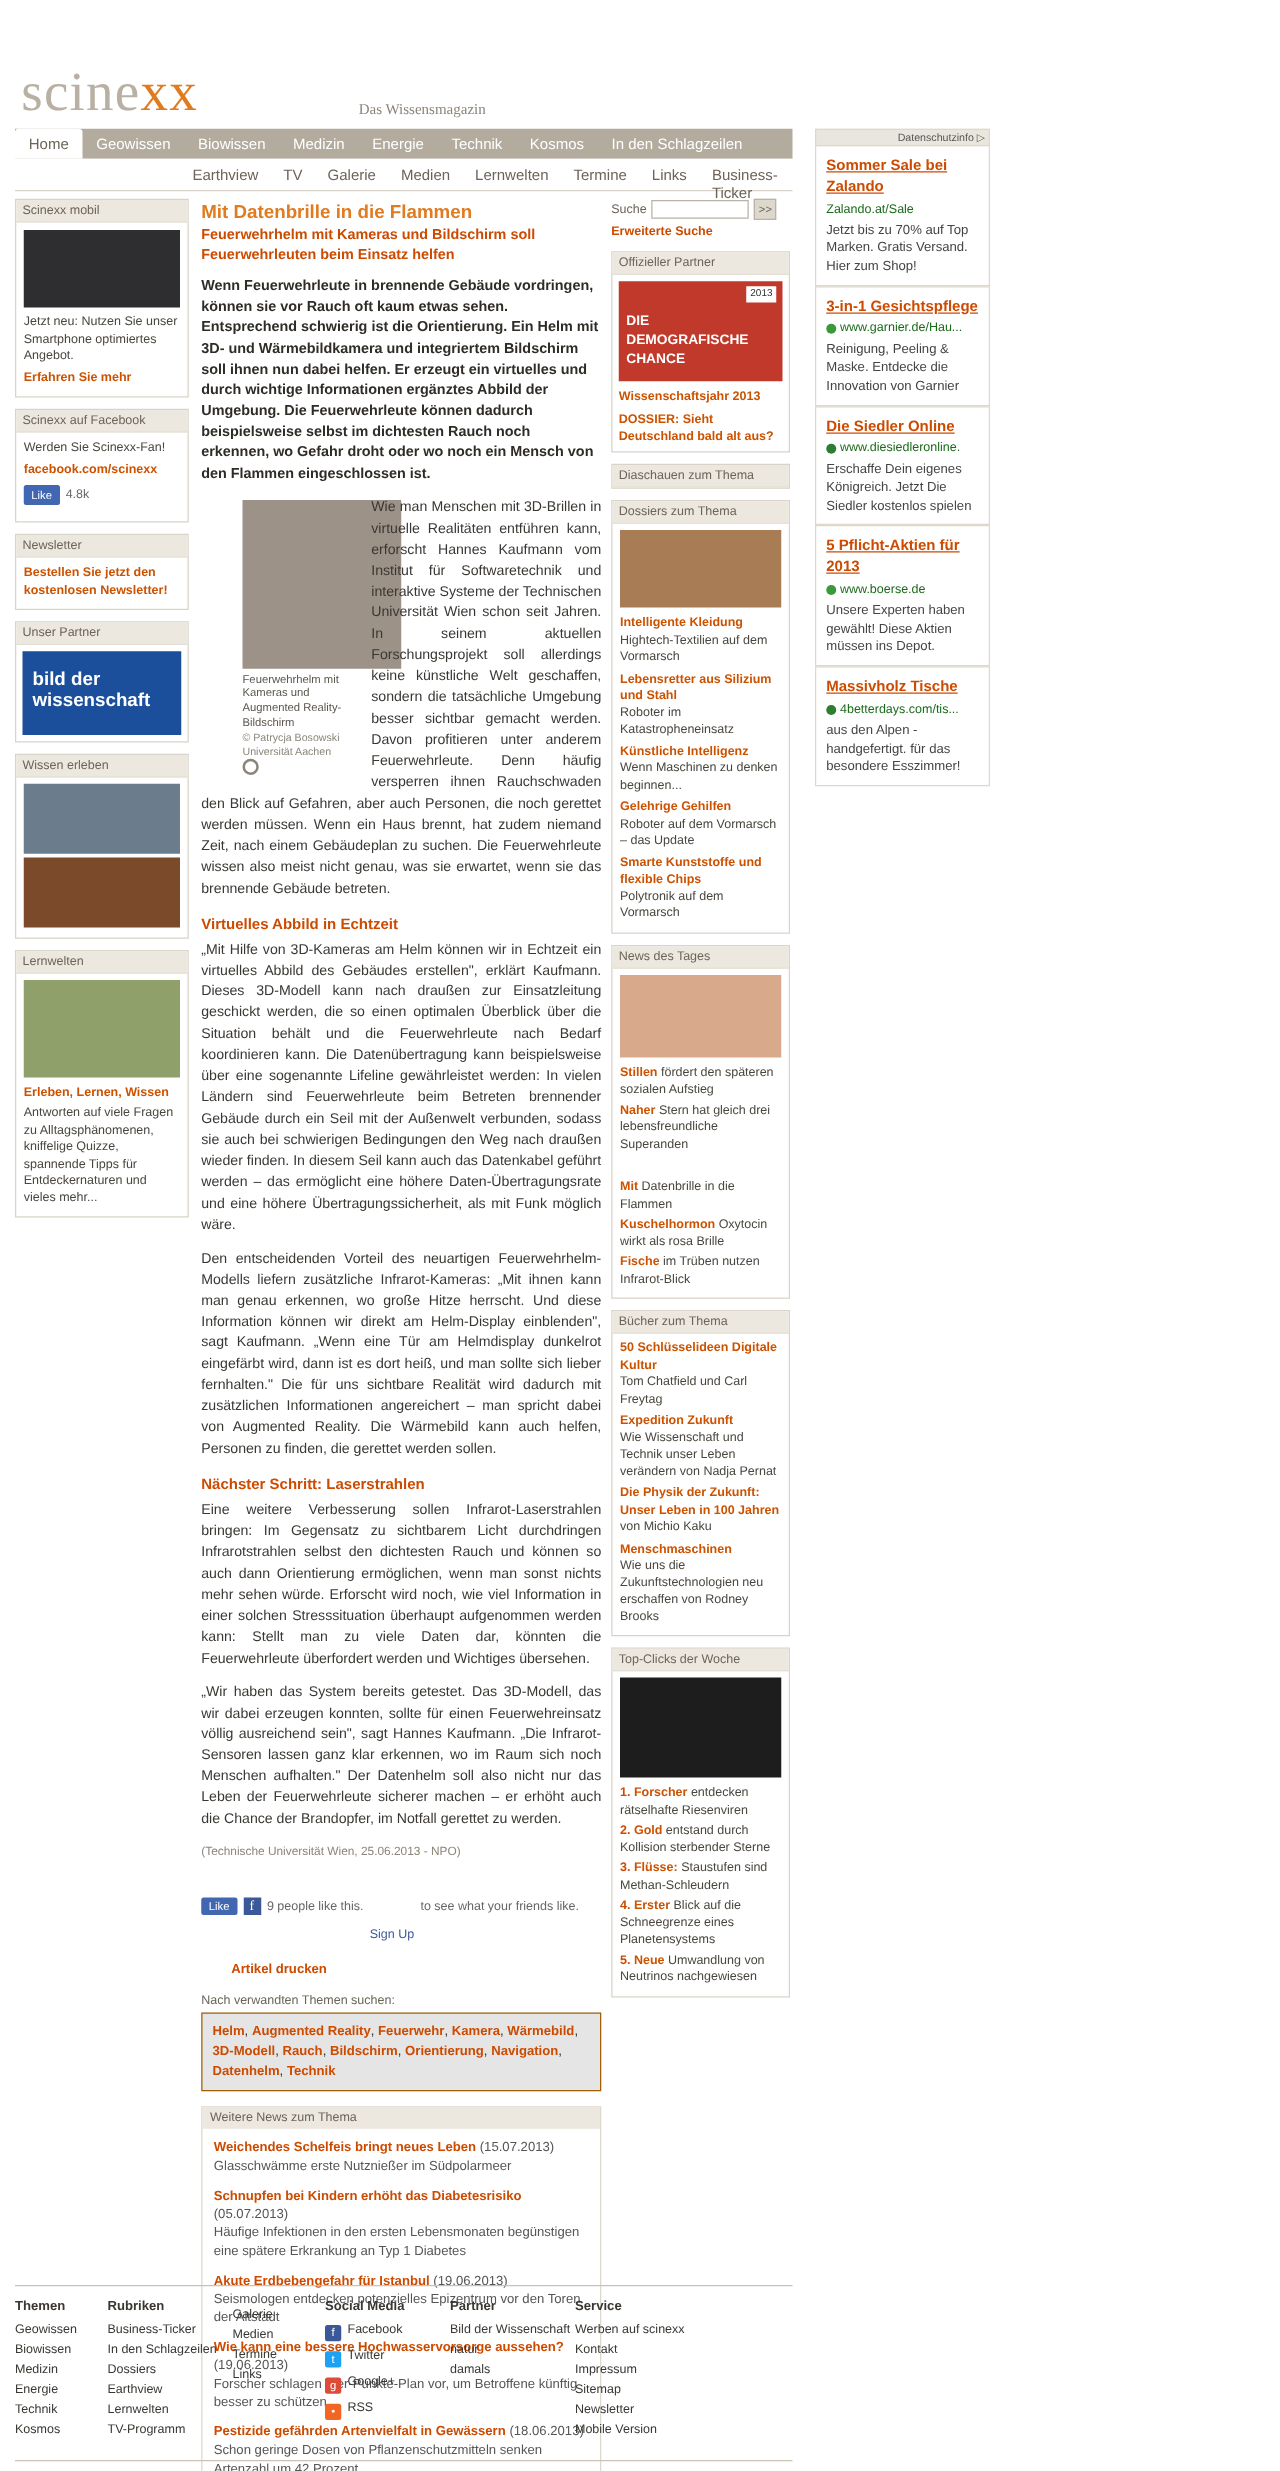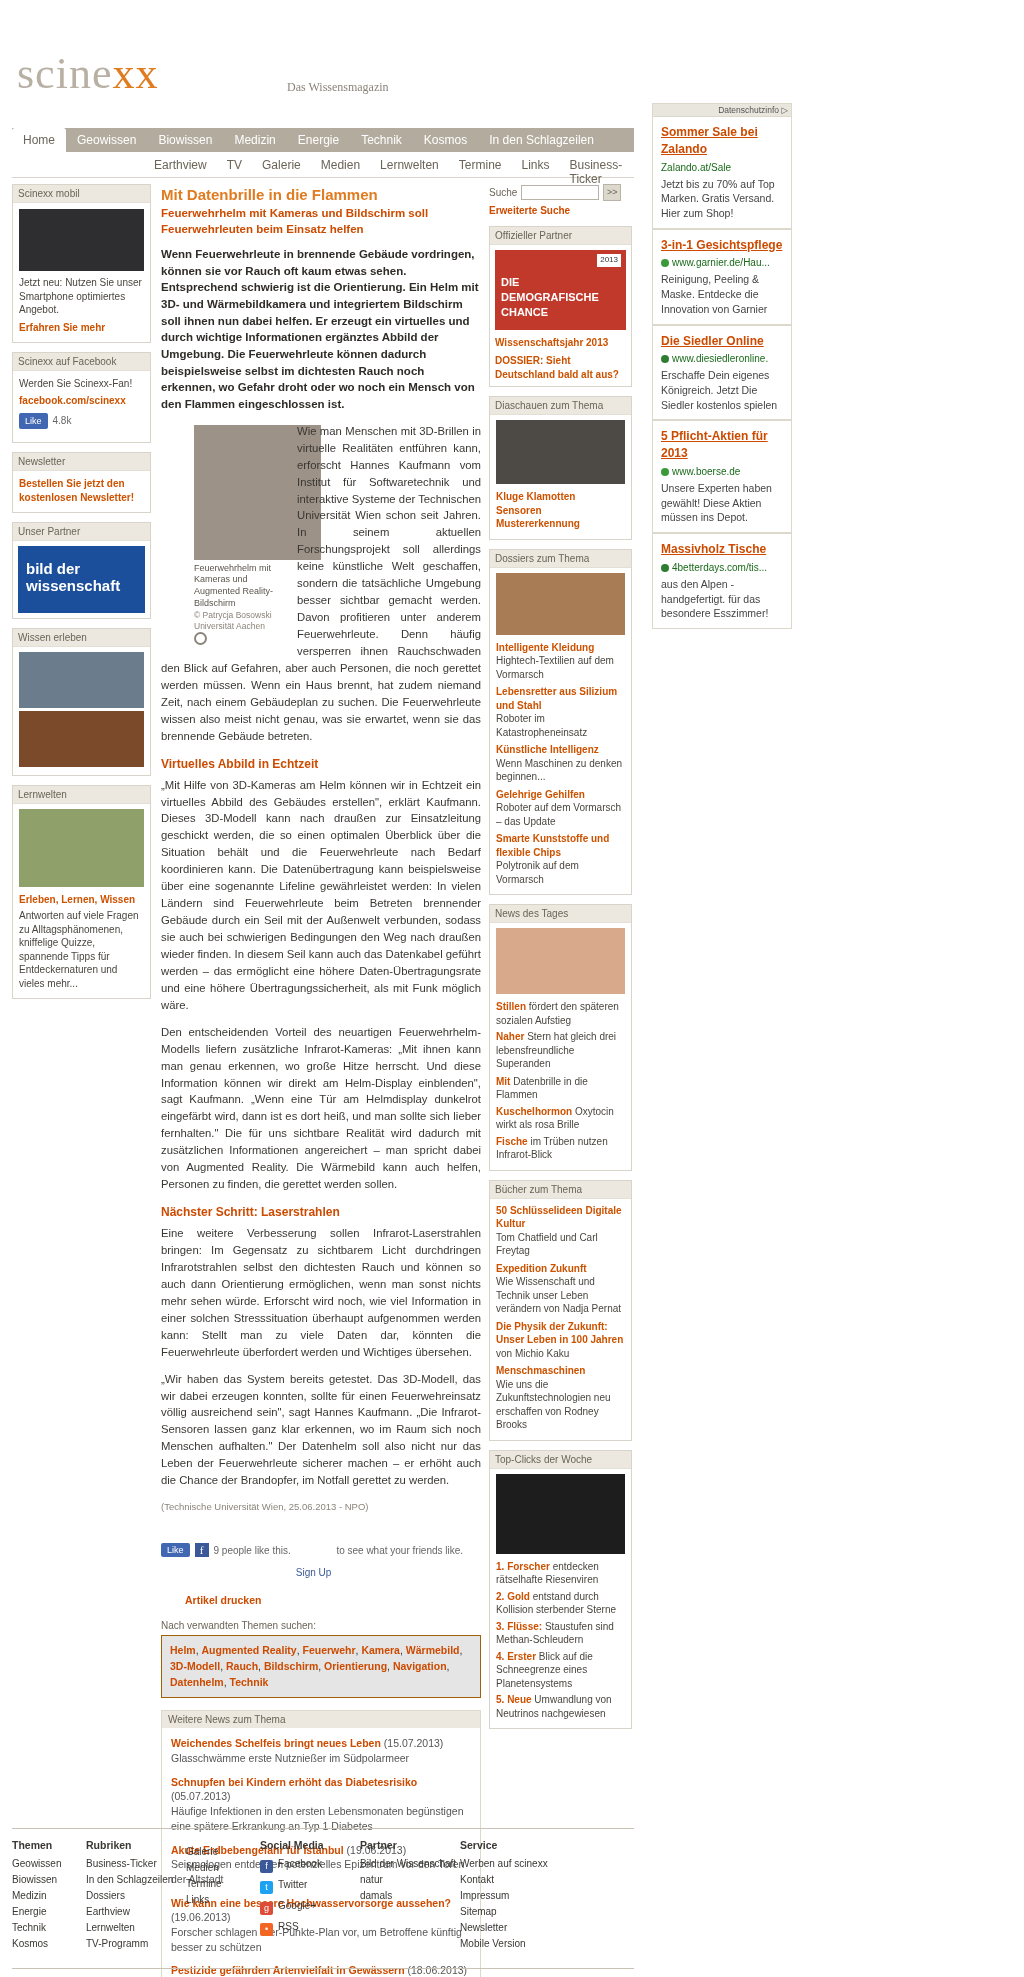--- a/index.html
+++ b/index.html
@@ -10,21 +10,21 @@
     font-family:"Liberation Sans", sans-serif;
     font-size:11px; color:#333;
   }
   a { text-decoration:none; }
 
   .page { position:relative; width:1024px; height:1977px; }
 
   .wrap { position:absolute; left:12px; top:0; width:622px; }
 
   
-  .logo-bar { height:128px; background:#ffffff; position:relative; }
+  .logo-bar { height:103px; background:#ffffff; position:relative; }
   .logo { position:absolute; left:5px; top:48px; font-size:44px; letter-spacing:1px; color:#b8b0a3; font-family:"Liberation Serif", serif; }
   .logo .xx { color:#e07b1f; }
   .logo-sub { position:absolute; left:275px; top:80px; font-size:12px; color:#8b8479; font-family:"Liberation Serif", serif; }
 
   
   .nav1 { height:24px; background:#b3ab9e; position:relative; }
   .nav1 ul, .nav2 ul { list-style:none; margin:0; padding:0; display:flex; }
   .nav1 li { padding:5px 11px; font-size:12px; color:#ffffff; }
   .nav1 li.active { background:#ffffff; color:#6b6457; border-top-left-radius:3px; border-top-right-radius:3px; }
   .nav2 { height:26px; background:#ffffff; border-bottom:1px solid #d9d4c9; position:relative; }
@@ -311,26 +311,20 @@
               <div style="font-size:11px;font-weight:bold;margin-top:18px">DIE DEMOGRAFISCHE</div>
               <div style="font-size:11px;font-weight:bold">CHANCE</div>
             </div>
             <a class="bold rust" style="display:block;margin-top:6px">Wissenschaftsjahr 2013</a>
             <a class="bold rust" style="display:block;margin-top:5px">DOSSIER: Sieht Deutschland bald alt aus?</a>
           </div>
         </div>
 
         <div class="box">
           <div class="box-h">Diaschauen zum Thema</div>
-          <div class="box-b" style="padding:5px 6px 8px 6px">
-            <span class="ph" style="height:64px;background:#4d4a45;"></span>
-            <a class="bold rust" style="display:block;margin-top:6px">Kluge Klamotten</a>
-            <a class="bold rust" style="display:block">Sensoren</a>
-            <a class="bold rust" style="display:block">Mustererkennung</a>
-          </div>
         </div>
 
         <div class="box">
           <div class="box-h">Dossiers zum Thema</div>
           <div class="box-b" style="padding:5px 6px 8px 6px">
             <span class="ph" style="height:62px;background:#a87c54;"></span>
             <div style="margin-top:6px">
               <a class="bold rust" style="display:block">Intelligente Kleidung</a>
               <div>Hightech-Textilien auf dem Vormarsch</div>
               <a class="bold rust" style="display:block;margin-top:4px">Lebensretter aus Silizium und Stahl</a>
@@ -344,21 +338,21 @@
             </div>
           </div>
         </div>
 
         <div class="box">
           <div class="box-h">News des Tages</div>
           <div class="box-b" style="padding:5px 6px 8px 6px">
             <span class="ph" style="height:66px;background:#d9a98c;"></span>
             <div style="margin-top:6px">
               <div style="margin-bottom:3px"><a class="bold rust">Stillen</a> <span>fördert den späteren sozialen Aufstieg</span></div>
-              <div style="margin-bottom:4px"><a class="bold rust">Naher</a> <span>Stern hat gleich drei lebensfreundliche Superanden</span></div>
+              <div style="margin-bottom:21px"><a class="bold rust">Naher</a> <span>Stern hat gleich drei lebensfreundliche Superanden</span></div>
               <div style="margin-bottom:3px"><a class="bold rust">Mit</a> <span>Datenbrille in die Flammen</span></div>
               <div style="margin-bottom:3px"><a class="bold rust">Kuschelhormon</a> <span>Oxytocin wirkt als rosa Brille</span></div>
               <div><a class="bold rust">Fische</a> <span>im Trüben nutzen Infrarot-Blick</span></div>
             </div>
           </div>
         </div>
 
         <div class="box">
           <div class="box-h">Bücher zum Thema</div>
           <div class="box-b" style="padding:5px 6px 8px 6px">

